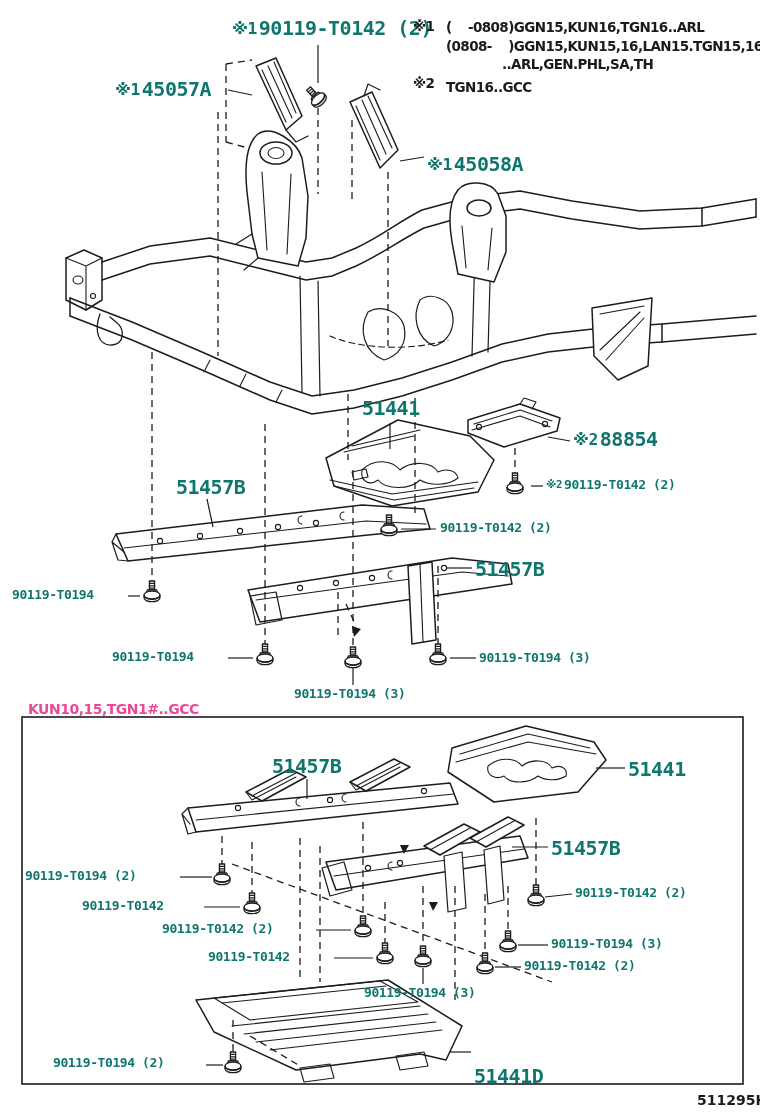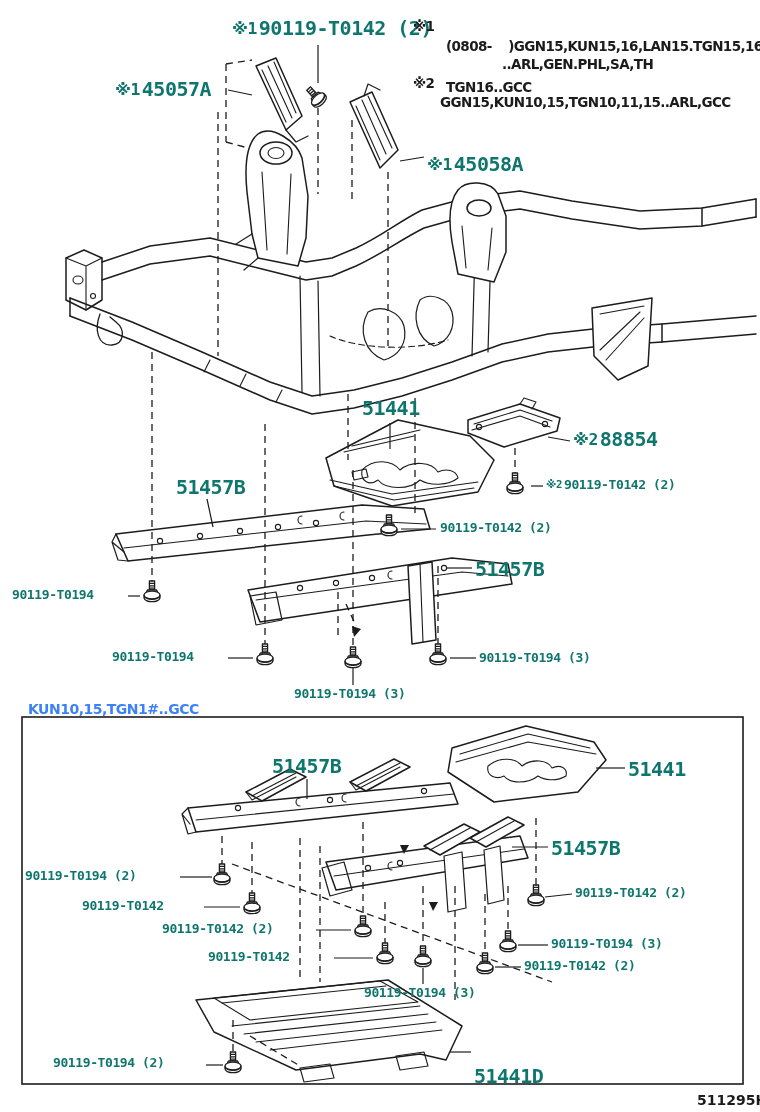--- a/index.html
+++ b/index.html
@@ -8,21 +8,21 @@
   .stage svg{position:absolute;left:0;top:0;}
   .pn{position:absolute;font-family:"DejaVu Sans Mono","DejaVu Sans",monospace;
       font-weight:bold;color:#0f766e;white-space:pre;line-height:1.05;}
   .s20{font-size:20px;letter-spacing:-0.5px;}
   .s17{font-size:13px;letter-spacing:-0.4px;}
   .mk{font-size:0.82em;margin-right:2px;vertical-align:1px;}
   .note{position:absolute;font-family:"DejaVu Sans","Liberation Sans",sans-serif;
         font-weight:bold;font-size:13.5px;letter-spacing:-0.6px;color:#1b1b1b;
         white-space:pre;line-height:1.05;}
   .hdr{position:absolute;font-family:"DejaVu Sans","Liberation Sans",sans-serif;
-       font-weight:bold;font-size:14px;letter-spacing:-0.5px;color:#3b82f6;white-space:pre;}
+       font-weight:bold;font-size:14px;letter-spacing:-0.5px;color:#ec4899;white-space:pre;}
   .figcode{position:absolute;font-family:"DejaVu Sans","Liberation Sans",sans-serif;
        font-weight:bold;font-size:14px;color:#1b1b1b;}
 </style>
 </head>
 <body>
 
 <div class="stage">
 
 <svg width="760" height="1112" viewBox="0 0 760 1112">
   <defs>
@@ -265,25 +265,25 @@
     <use href="#bolt" transform="translate(485,967)"></use>
     <use href="#bolt" transform="translate(508,945)"></use>
     <use href="#bolt" transform="translate(536,899)"></use>
     <use href="#bolt" transform="translate(233,1066)"></use>
   </g>
 </svg>
 
   <div class="pn s20" style="left:232px;top:18px"><span class="mk">※1</span><span>90119-T0142 (2)</span></div>
 
   <div class="note" style="left:413px;top:19px">※1</div>
+  <div class="note" style="left:446px;top:20px">(    -0808)GGN15,KUN16,TGN16..ARL</div>
   <div class="note" style="left:446px;top:39px">(0808-    )GGN15,KUN15,16,LAN15.TGN15,16</div>
   <div class="note" style="left:502px;top:57px">..ARL,GEN.PHL,SA,TH</div>
   <div class="note" style="left:413px;top:76px">※2</div>
   <div class="note" style="left:446px;top:80px">TGN16..GCC</div>
-  <div class="note" style="left:440px;top:95px">GGN15,KUN10,15,TGN10,11,15..ARL,GCC</div>
 
   <div class="pn s20" style="left:115px;top:79px"><span class="mk">※1</span><span>45057A</span></div>
   <div class="pn s20" style="left:427px;top:154px"><span class="mk">※1</span><span>45058A</span></div>
   <div class="pn s20" style="left:362px;top:398px">51441</div>
   <div class="pn s20" style="left:573px;top:429px"><span class="mk">※2</span><span>88854</span></div>
   <div class="pn s17" style="left:546px;top:478px"><span class="mk">※2</span><span>90119-T0142 (2)</span></div>
   <div class="pn s20" style="left:176px;top:477px">51457B</div>
   <div class="pn s17" style="left:440px;top:521px">90119-T0142 (2)</div>
   <div class="pn s20" style="left:475px;top:559px">51457B</div>
   <div class="pn s17" style="left:12px;top:588px">90119-T0194</div>

